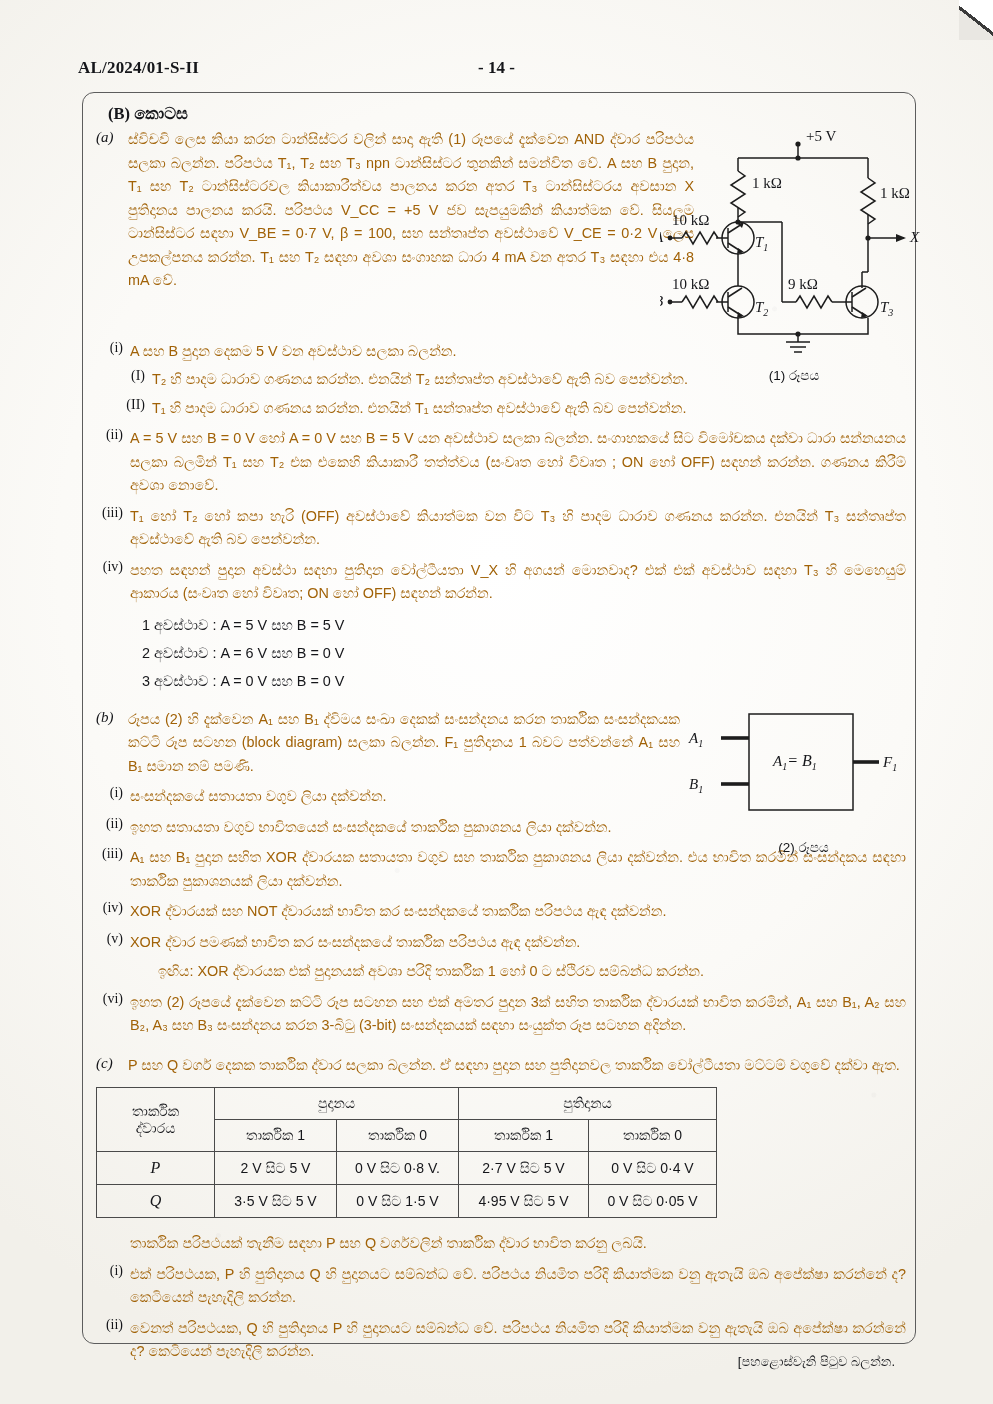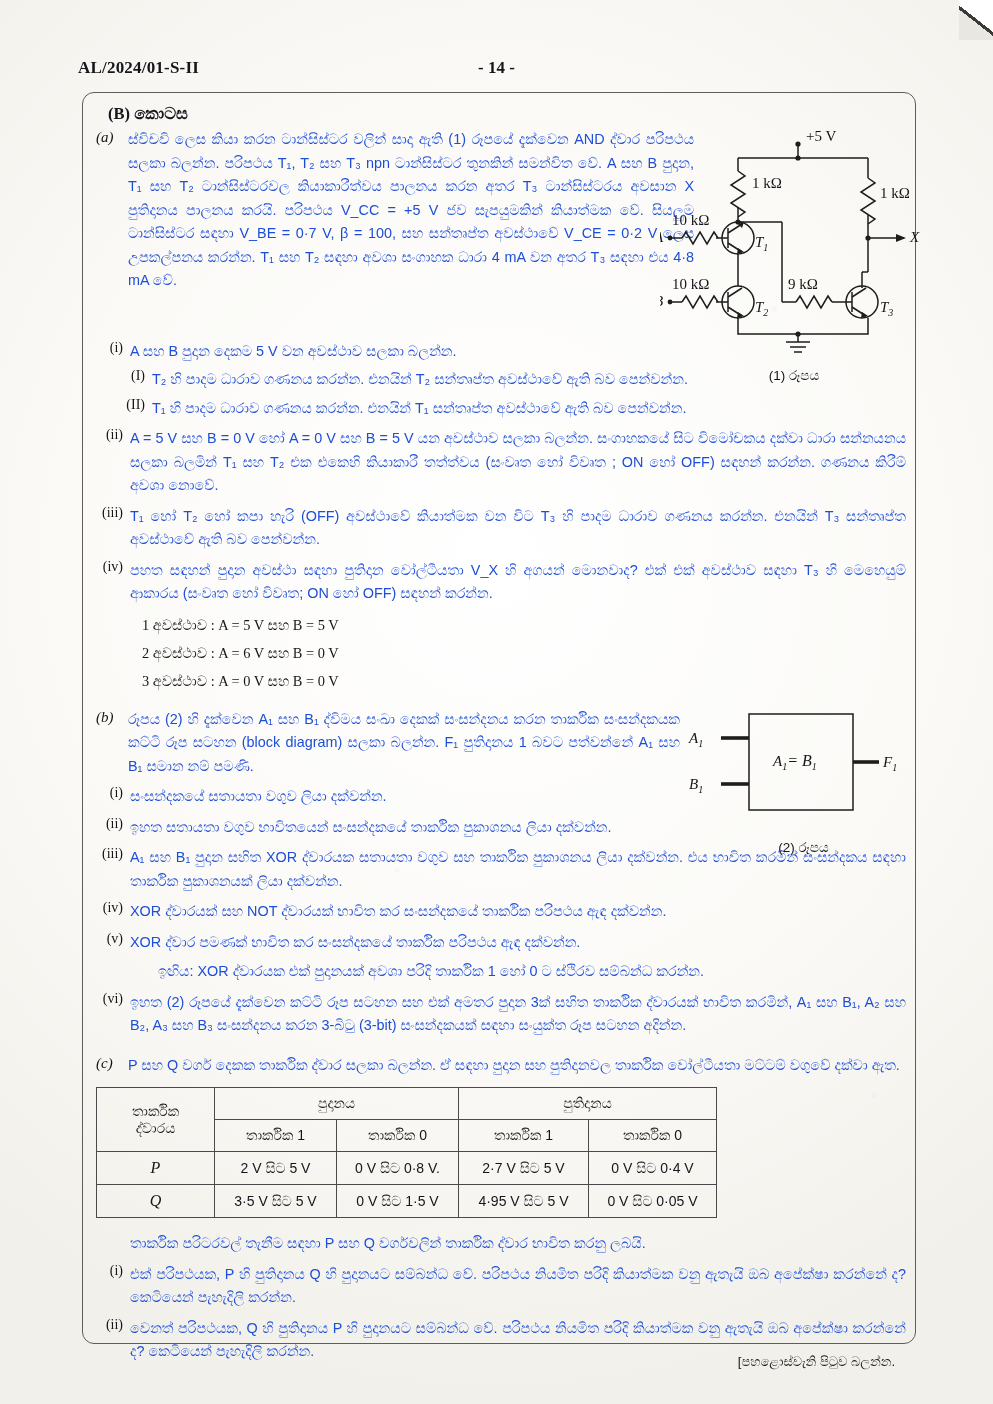--- a/index.html
+++ b/index.html
@@ -62,21 +62,21 @@
 
   
   .q { display:flex; margin-top:4px; }
   .q .lbl{ width:32px; flex:none; font-style:italic; font-size:15px; padding-top:1px;}
   .q .body{ flex:1; }
 
   .ptxt{
     font-family:"Liberation Sans", sans-serif;
     font-size:14.4px; line-height:23.5px;
     text-align:justify;
-    color:#1d4ed8;
+    color:#a16207;
   }
   .ptxt.nj{ text-align:left; }
 
   
   .a-wrap{ position:relative; }
   .fig1{
     position:absolute; right:-22px; top:-2px; width:268px; height:252px;
   }
   .fig-cap{
     font-family:"Liberation Sans", sans-serif; font-size:13.5px;
@@ -84,21 +84,21 @@
   }
   .a-para{ width:566px; }
 
   
   .sub{ display:flex; margin-top:7px; }
   .sub .n{ width:34px; flex:none; text-align:right; padding-right:7px; font-size:14px; }
   .sub .t{ flex:1; }
   .sub2{ display:flex; margin-top:5px; margin-left:26px; }
   .sub2 .n{ width:30px; flex:none; text-align:right; padding-right:7px; font-size:14px;}
   .state-line{
-    font-family:Liberation Serif, serif; font-size:14.4px;
+    font-family:Liberation Sans, sans-serif; font-size:14.4px;
     margin-left:46px; margin-top:11px;
   }
 
   
   .fig2{ position:absolute; right:-20px; top:0px; width:245px; height:128px; }
 
   
   .tbl-wrap{ margin-top:10px; display:flex; justify-content:flex-start; }
   table{ border-collapse:collapse; }
   table td, table th{
@@ -376,21 +376,21 @@
             <td class="it">Q</td>
             <td>3·5 V සිට 5 V</td>
             <td>0 V සිට 1·5 V</td>
             <td>4·95 V සිට 5 V</td>
             <td>0 V සිට 0·05 V</td>
           </tr>
         </tbody>
           </table>
       </div>
 
-      <div class="ptxt nj" style="margin-left:34px; margin-top:14px;">තාර්කික පරිටරවල් තැනීම සඳහා P සහ Q වර්ගවලින් තාර්කික ද්වාර භාවිත කරනු ලබයි.</div>
+      <div class="ptxt nj" style="margin-left:34px; margin-top:14px;">තාර්කික පරිපථයක් තැනීම සඳහා P සහ Q වර්ගවලින් තාර්කික ද්වාර භාවිත කරනු ලබයි.</div>
 
       <div class="sub">
         <div class="n">(i)</div>
         <div class="t ptxt" style="width:690px">එක් පරිපථයක, P හි පුතිදානය Q හි පුදානයට සම්බන්ධ වේ. පරිපථය නියමිත පරිදි කියාත්මක වනු ඇතැයි ඔබ අපේක්ෂා කරන්නේ ද? කෙටියෙන් පැහැදිලි කරන්න.</div>
       </div>
       <div class="sub">
         <div class="n">(ii)</div>
         <div class="t ptxt" style="width:690px">වෙනත් පරිපථයක, Q හි පුතිදානය P හි පුදානයට සම්බන්ධ වේ. පරිපථය නියමිත පරිදි කියාත්මක වනු ඇතැයි ඔබ අපේක්ෂා කරන්නේ ද? කෙටියෙන් පැහැදිලි කරන්න.</div>
       </div>
     </div>

